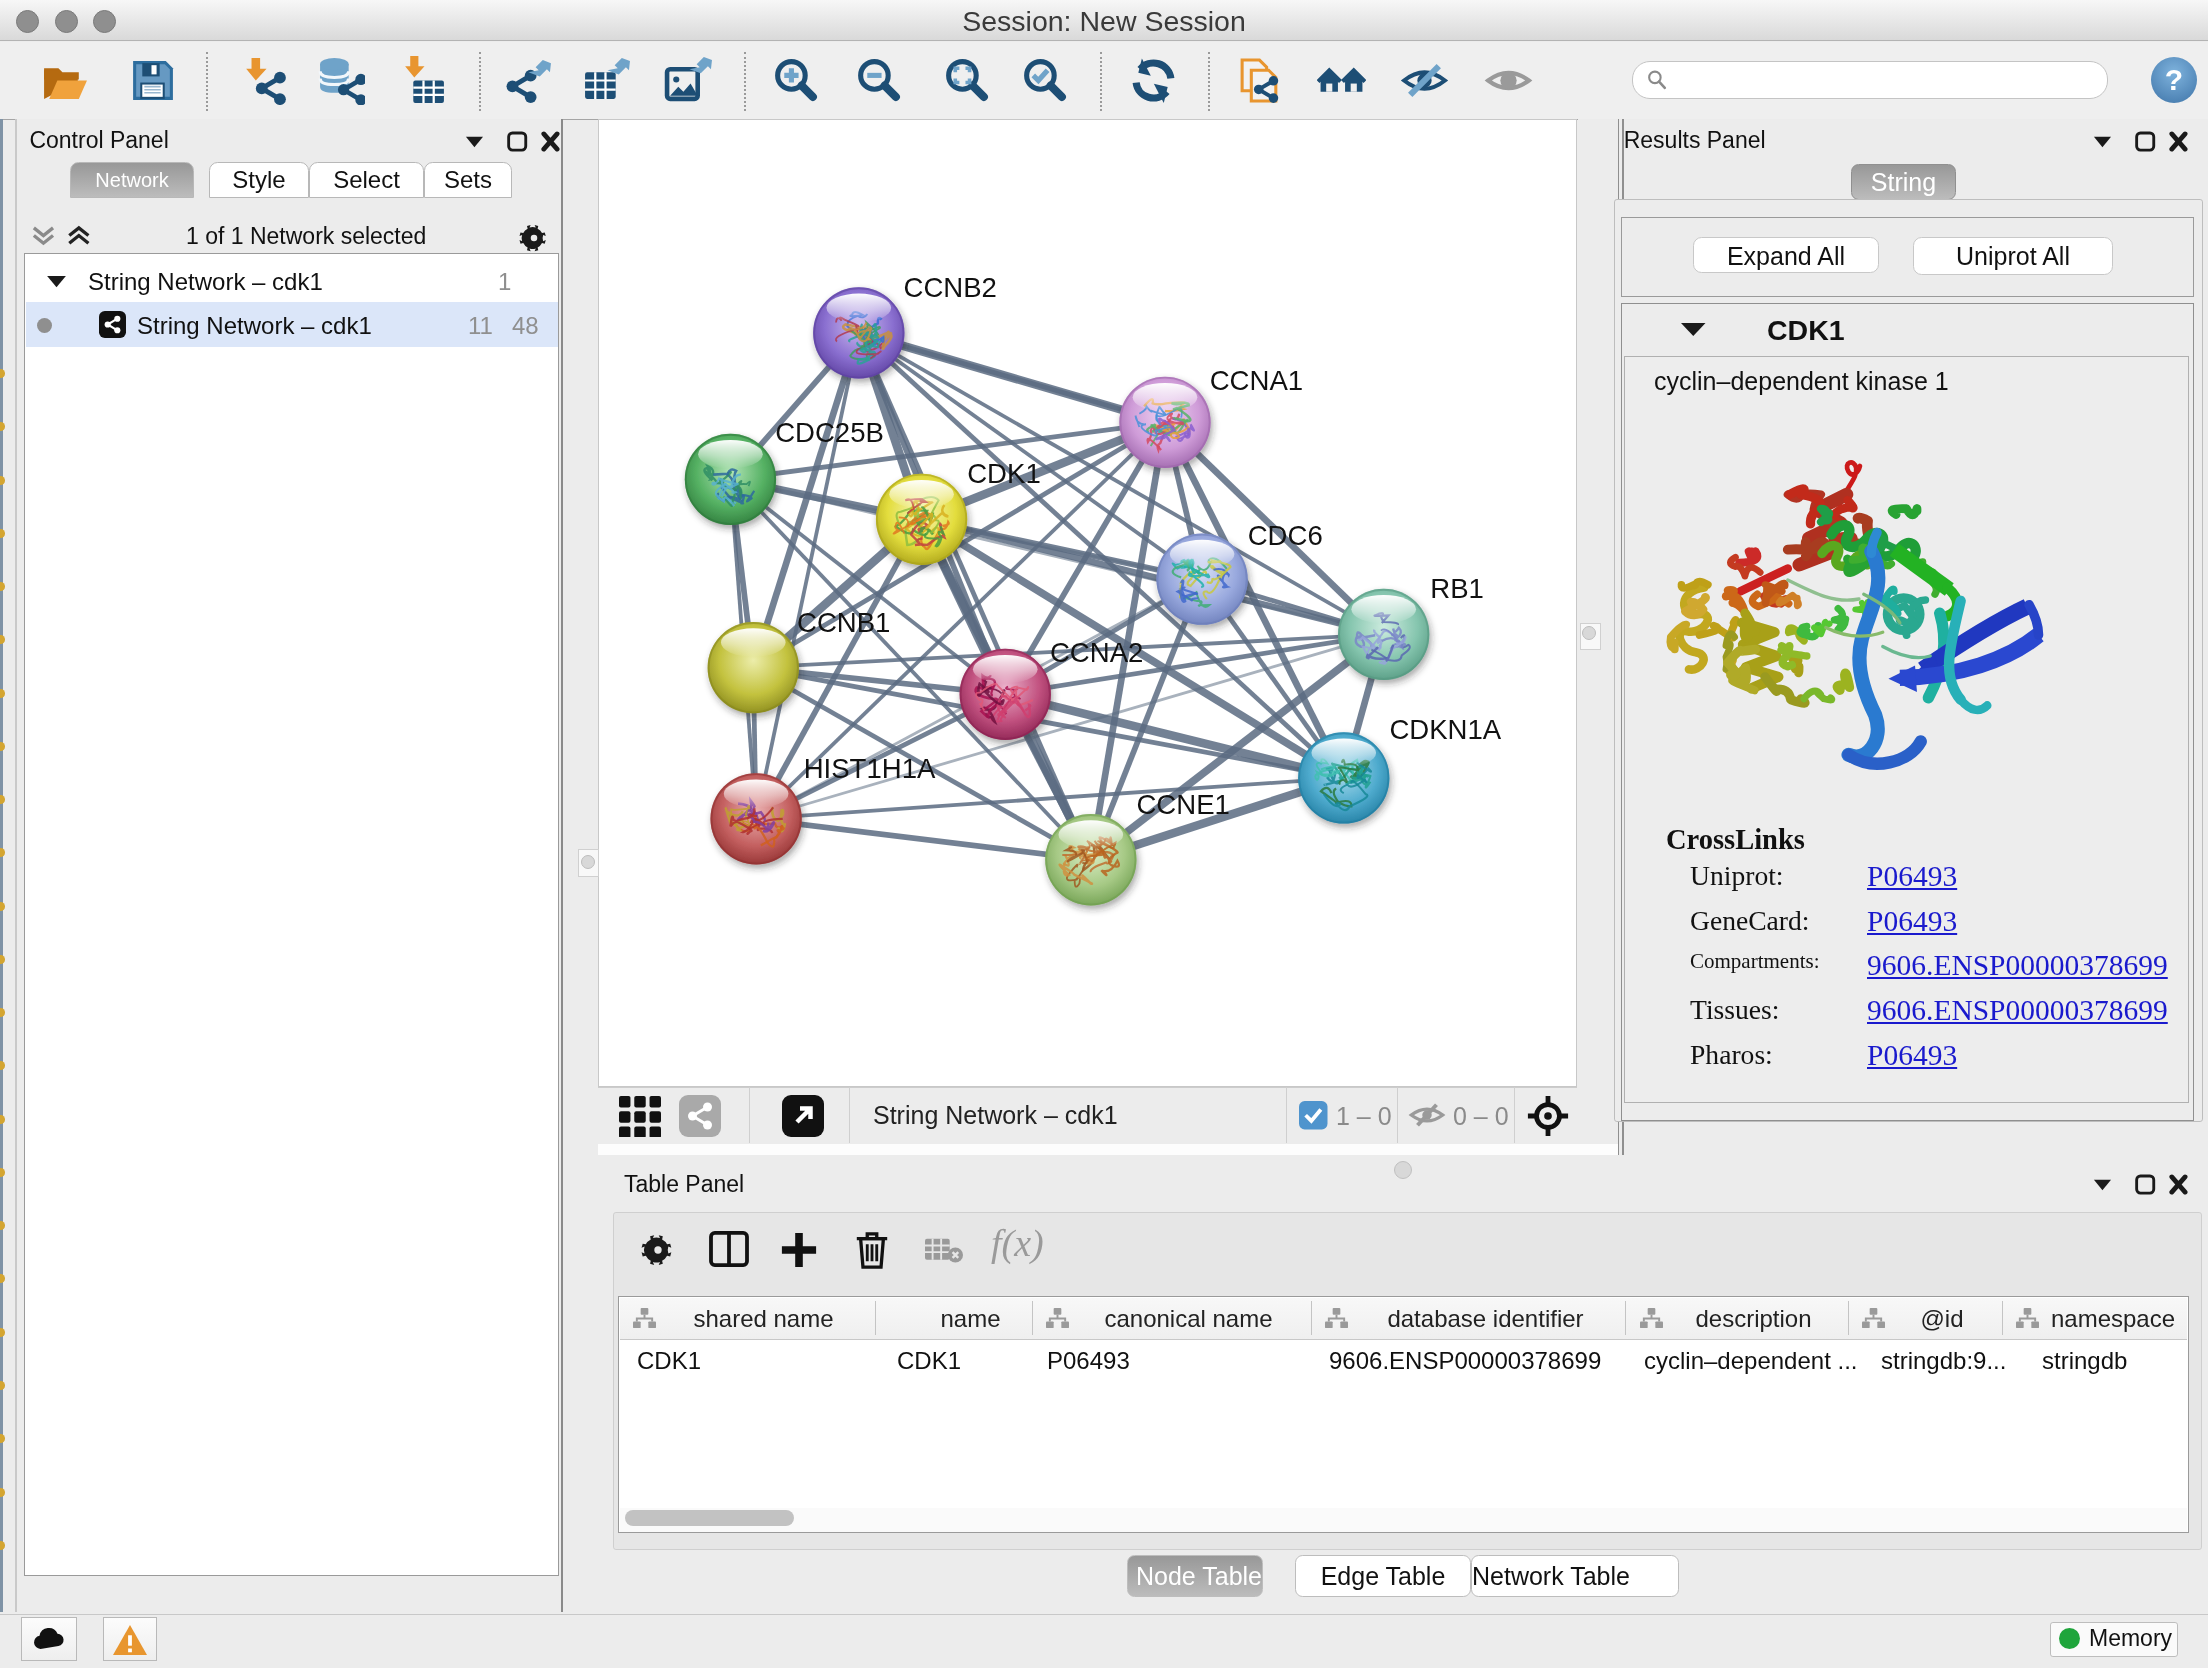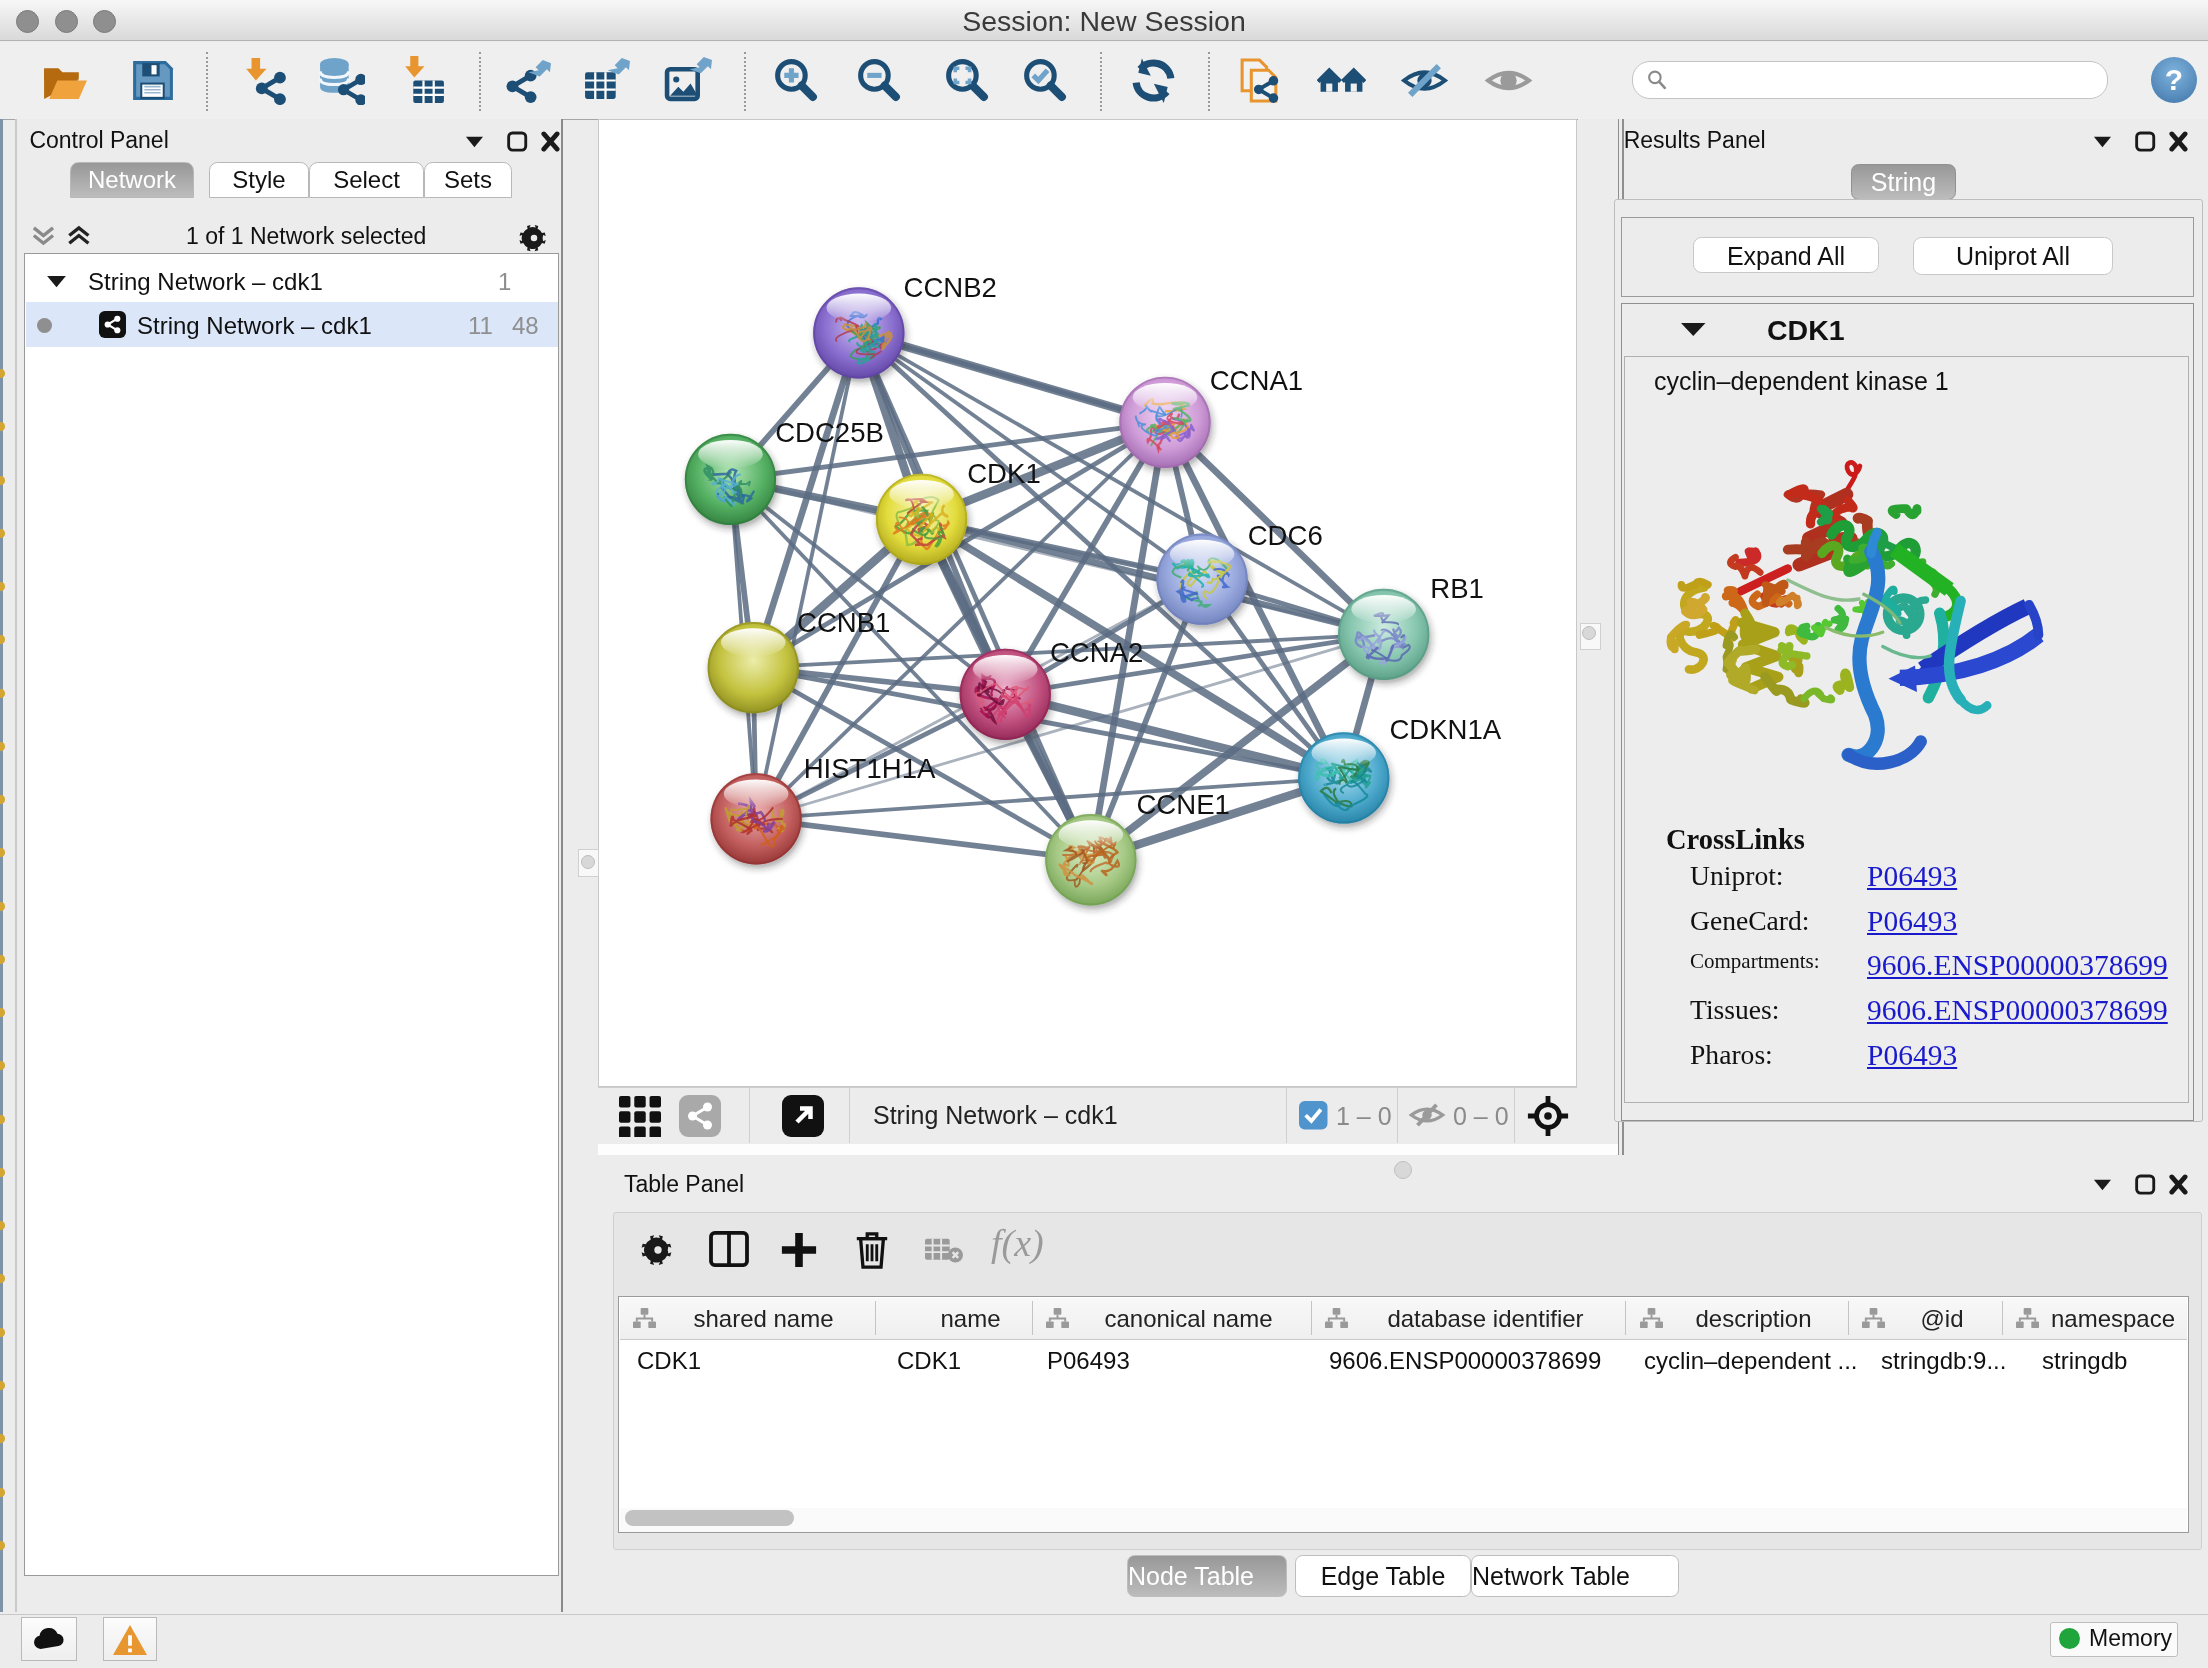--- a/index.html
+++ b/index.html
@@ -170,21 +170,21 @@
 <div class="abs" style="left:-3.8px;top:1541px;width:8.6px;height:8.6px;border-radius:50%;background:#d4a531"></div>
 <div class="abs" style="left:15px;top:119px;width:1.9px;height:1493px;background:#c9c9c9"></div>
 <div class="abs" style="left:17px;top:119px;width:544px;height:1493px;background:#ececec;border-right:2.9px solid #8a8a8a">
     <div class="abs" style="left:12.4px;top:7.6px;font-size:23px">Control Panel</div>
   </div>
 <svg style="position:absolute;left:464px;top:131px" width="114" height="21" viewBox="0 0 120 22">
     <path d="M2 6 l18 0 -9 11z" fill="#1a1a1a"></path>
     <rect x="47" y="2" width="18" height="18" rx="4" fill="none" stroke="#1a1a1a" stroke-width="3"></rect>
     <path d="M84 3 L98 19 M98 3 L84 19" stroke="#1a1a1a" stroke-width="5" stroke-linecap="round"></path>
   </svg>
-<div class="abs" style="left:70px;top:162px;width:124px;height:36px;background:linear-gradient(#989898,#a8a8a8 45%,#bcbcbc);border:1px solid #b8b8b8;border-radius:8.6px 8.6px 0 0;box-sizing:border-box;font-size:24px;color:#ffffff;text-align:center;line-height:34px">Network</div>
+<div class="abs" style="left:70px;top:162px;width:124px;height:36px;background:linear-gradient(#989898,#a8a8a8 45%,#bcbcbc);border:1px solid #b8b8b8;border-radius:8.6px 8.6px 0 0;box-sizing:border-box;font-size:20px;color:#ffffff;text-align:center;line-height:34px">Network</div>
 <div class="abs" style="left:209px;top:162px;width:100px;height:36px;background:#ffffff;border:1px solid #b8b8b8;border-radius:8.6px 8.6px 0 0;box-sizing:border-box;font-size:24px;color:#111111;text-align:center;line-height:34px">Style</div>
 <div class="abs" style="left:309px;top:162px;width:115px;height:36px;background:#ffffff;border:1px solid #b8b8b8;border-radius:8.6px 8.6px 0 0;box-sizing:border-box;font-size:24px;color:#111111;text-align:center;line-height:34px">Select</div>
 <div class="abs" style="left:424px;top:162px;width:88px;height:36px;background:#ffffff;border:1px solid #b8b8b8;border-radius:8.6px 8.6px 0 0;box-sizing:border-box;font-size:24px;color:#111111;text-align:center;line-height:34px">Sets</div>
 <svg class="abs" style="left:31px;top:224px" width="67" height="25" viewBox="0 0 70 26">
     <g fill="none" stroke="#8a8a8a" stroke-width="3.5">
       <path d="M3 4 l10 8 10-8 M3 12 l10 8 10-8"></path>
     </g>
     <g fill="none" stroke="#222" stroke-width="3.5">
       <path d="M40 12 l10-8 10 8 M40 20 l10-8 10 8"></path>
     </g>
@@ -845,21 +845,21 @@
 <div class="abs" style="left:2002px;top:1301px;width:0;height:34px;border-left:1.9px solid #c4c4c4"></div>
 <div class="abs" style="left:637px;top:1347px;font-size:24px;color:#111">CDK1</div>
 <div class="abs" style="left:897px;top:1347px;font-size:24px;color:#111">CDK1</div>
 <div class="abs" style="left:1047px;top:1347px;font-size:24px;color:#111">P06493</div>
 <div class="abs" style="left:1329px;top:1347px;font-size:24px;color:#111">9606.ENSP00000378699</div>
 <div class="abs" style="left:1644px;top:1347px;font-size:24px;color:#111">cyclin–dependent ...</div>
 <div class="abs" style="left:1881px;top:1347px;font-size:24px;color:#111">stringdb:9...</div>
 <div class="abs" style="left:2042px;top:1347px;font-size:24px;color:#111">stringdb</div>
 <div class="abs" style="left:620px;top:1508px;width:1567px;height:24px;background:#fafafa"></div>
 <div class="abs" style="left:625px;top:1510px;width:169px;height:16px;background:#c2c2c2;border-radius:8.6px"></div>
-<div class="abs" style="left:1127px;top:1555px;width:160px;height:42px;background:linear-gradient(#989898,#a8a8a8 45%,#bcbcbc);border:1px solid #bdbdbd;border-radius:7.6px;box-sizing:border-box;font-size:25px;color:#ffffff;text-align:left;line-height:40px">Node Table</div>
+<div class="abs" style="left:1127px;top:1555px;width:136px;height:42px;background:linear-gradient(#989898,#a8a8a8 45%,#bcbcbc);border:1px solid #bdbdbd;border-radius:7.6px;box-sizing:border-box;font-size:25px;color:#ffffff;text-align:right;line-height:40px">Node Table</div>
 <div class="abs" style="left:1295px;top:1555px;width:176px;height:42px;background:#ffffff;border:1px solid #bdbdbd;border-radius:7.6px;box-sizing:border-box;font-size:25px;color:#111111;text-align:center;line-height:40px">Edge Table</div>
 <div class="abs" style="left:1471px;top:1555px;width:208px;height:42px;background:#ffffff;border:1px solid #bdbdbd;border-radius:7.6px;box-sizing:border-box;font-size:25px;color:#111111;text-align:left;line-height:40px">Network Table</div>
 <div class="abs" style="left:0;top:1614px;width:2208px;height:54px;background:#ececec;border-top:1.9px solid #c8c8c8"></div>
 <div class="abs" style="left:21px;top:1617px;width:56px;height:44px;background:linear-gradient(#fcfcfc,#eeeeee);border:1.9px solid #b9b9b9;box-sizing:border-box"></div>
 <svg class="abs" style="left:31px;top:1626px" width="36" height="25" viewBox="0 0 38 26">
     <path d="M10 24 a7 7 0 0 1 -1 -13.9 A10 10 0 0 1 28 8 a6.5 6.5 0 0 1 1 12.9z" fill="#111"></path>
   </svg>
 <div class="abs" style="left:103px;top:1617px;width:54px;height:44px;background:linear-gradient(#fcfcfc,#eeeeee);border:1.9px solid #b9b9b9;box-sizing:border-box"></div>
 <svg class="abs" style="left:111px;top:1623px" width="38" height="34" viewBox="0 0 40 36">
     <path d="M20 2 L38 34 H2z" fill="#e8962f"></path>

